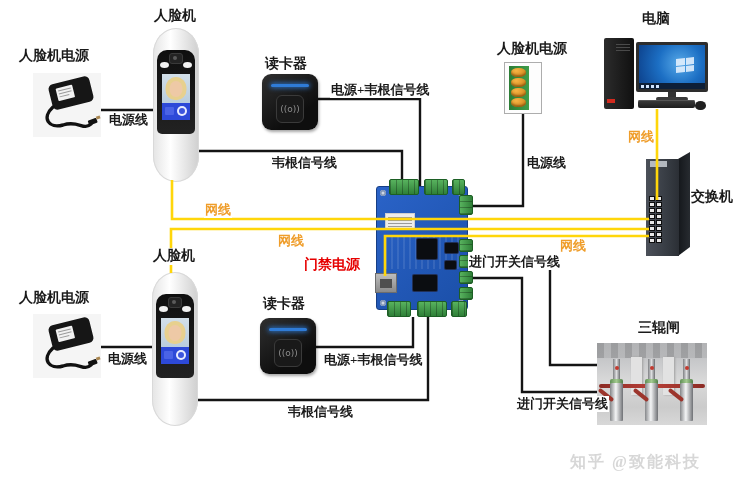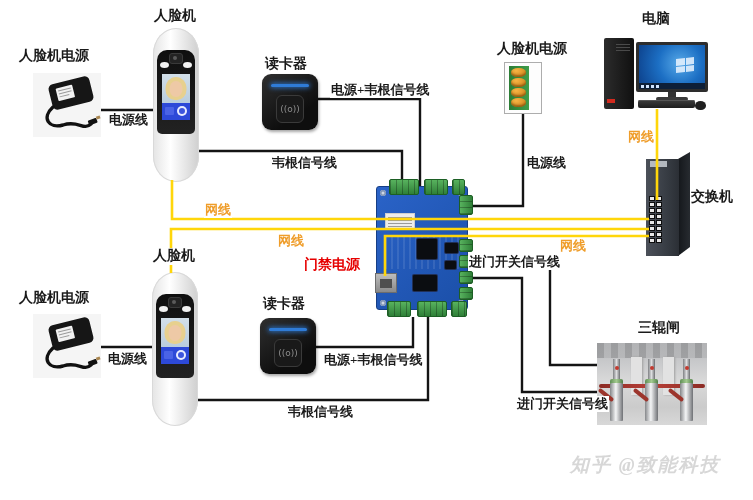--- a/index.html
+++ b/index.html
@@ -115,22 +115,22 @@
   .post .body{position:absolute;bottom:0;width:13px;height:38px;border-radius:2px 2px 1px 1px;
               background:linear-gradient(90deg,#85878a,#f4f5f6 45%,#6f7175);}
   .post .cap{position:absolute;bottom:36px;width:13px;height:6px;border-radius:2px;
              background:linear-gradient(90deg,#5f8f55,#a3ca90,#4f7f48);}
   .post .headp{position:absolute;bottom:42px;left:3px;width:7px;height:20px;
                background:linear-gradient(90deg,#7e8083,#dcdddf,#6c6e71);}
   .post .headp i{position:absolute;left:1.5px;top:7px;width:4px;height:4px;border-radius:50%;background:#c23a30;}
   .post .arm{position:absolute;bottom:24px;left:-13px;width:18px;height:4px;background:#9c352c;
              border-radius:2px;transform:rotate(38deg);}
   
-  .wm{position:absolute;z-index:4;font-size:19px;font-weight:700;letter-spacing:2px;
-      text-shadow:1px 1px 0 #ffffff;font-style:italic;}
+  .wm{position:absolute;z-index:4;font-size:16px;font-weight:700;letter-spacing:2px;
+      text-shadow:1px 1px 0 #ffffff;}
 </style>
 </head>
 <body>
 
 <div class="canvas">
 
   <svg class="wires" width="753" height="500">
     <polyline points="100,110 155,110" fill="none" stroke-width="2.4" stroke="#141414"></polyline>
     <polyline points="197,151 402,151 402,192" fill="none" stroke-width="2.4" stroke="#141414"></polyline>
     <polyline points="315,99 420,99 420,192" fill="none" stroke-width="2.4" stroke="#141414"></polyline>

